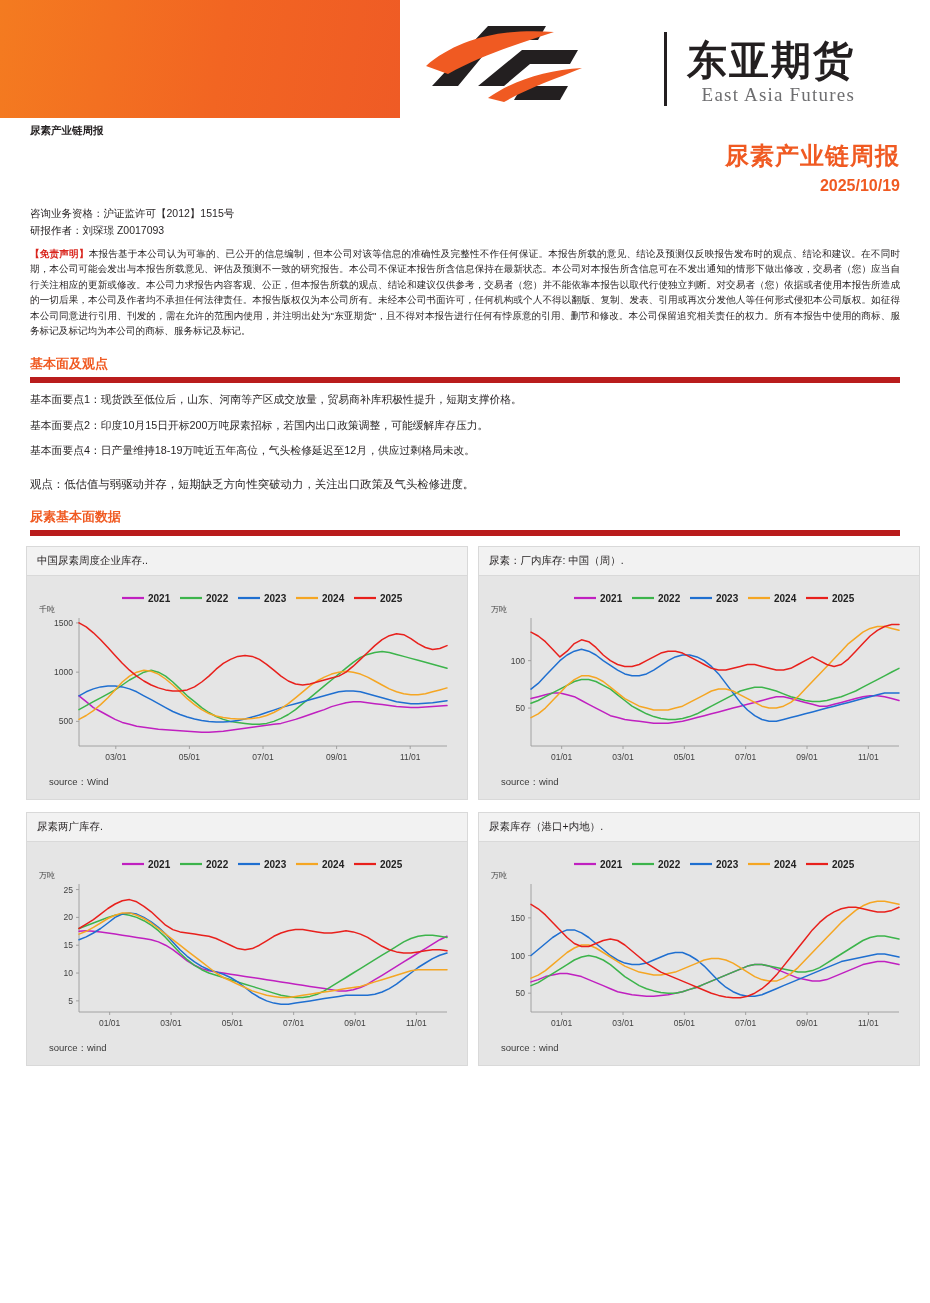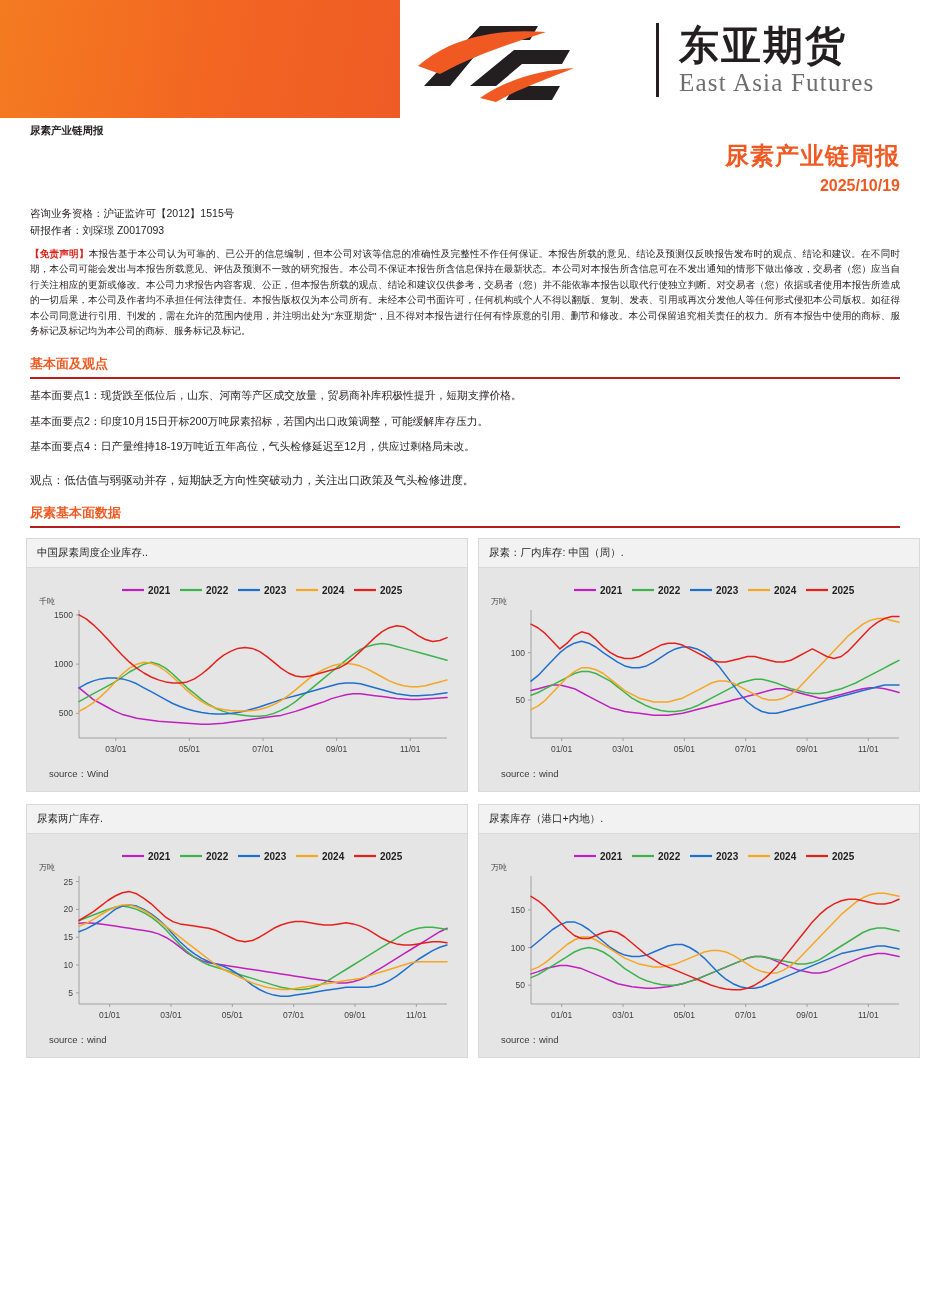--- a/index.html
+++ b/index.html
@@ -25,43 +25,43 @@
     background: linear-gradient(100deg, #f47b20 0%, #f26522 55%, #ef5b25 100%);
     flex: 0 0 400px;
   }
   .header-right {
     flex: 1;
     position: relative;
     background: #ffffff;
   }
   .logo-wrap {
     position: absolute;
-    left: 10px;
+    left: 18px;
     top: 14px;
     display: flex;
-    align-items: center;
+    align-items: flex-end;
   }
   .logo-mark { width: 240px; height: 92px; }
   .logo-divider {
     width: 3px;
     height: 74px;
     background: #231f20;
     margin: 0 20px 0 6px;
   }
   .logo-cn {
     font-family: "DejaVu Sans", sans-serif;
     font-size: 40px;
     font-weight: bold;
     letter-spacing: 2px;
     color: #231f20;
     line-height: 1.1;
   }
   .logo-en {
     font-family: "Liberation Serif", serif;
-    font-size: 25px;
+    font-size: 19px;
     color: #6e6e70;
     letter-spacing: 1.2px;
     text-align: right;
     margin-top: 2px;
   }
   .header-label {
     position: absolute;
     left: 30px;
     top: 124px;
     font-size: 10.5px;
@@ -110,21 +110,21 @@
     font-weight: bold;
   }
 
   
   .sec-head {
     margin: 16px 30px 0 30px;
     color: #f05a22;
     font-size: 13px;
     font-weight: bold;
     padding-bottom: 4px;
-    border-bottom: 2px solid #b91c1c;
+    border-bottom: 6px solid #b91c1c;
   }
 
   .bullets { margin: 8px 30px 0 30px; }
   .bullet {
     font-size: 10.8px;
     line-height: 1.55;
     margin-bottom: 9px;
     color: #231f20;
   }
   .viewpoint {

